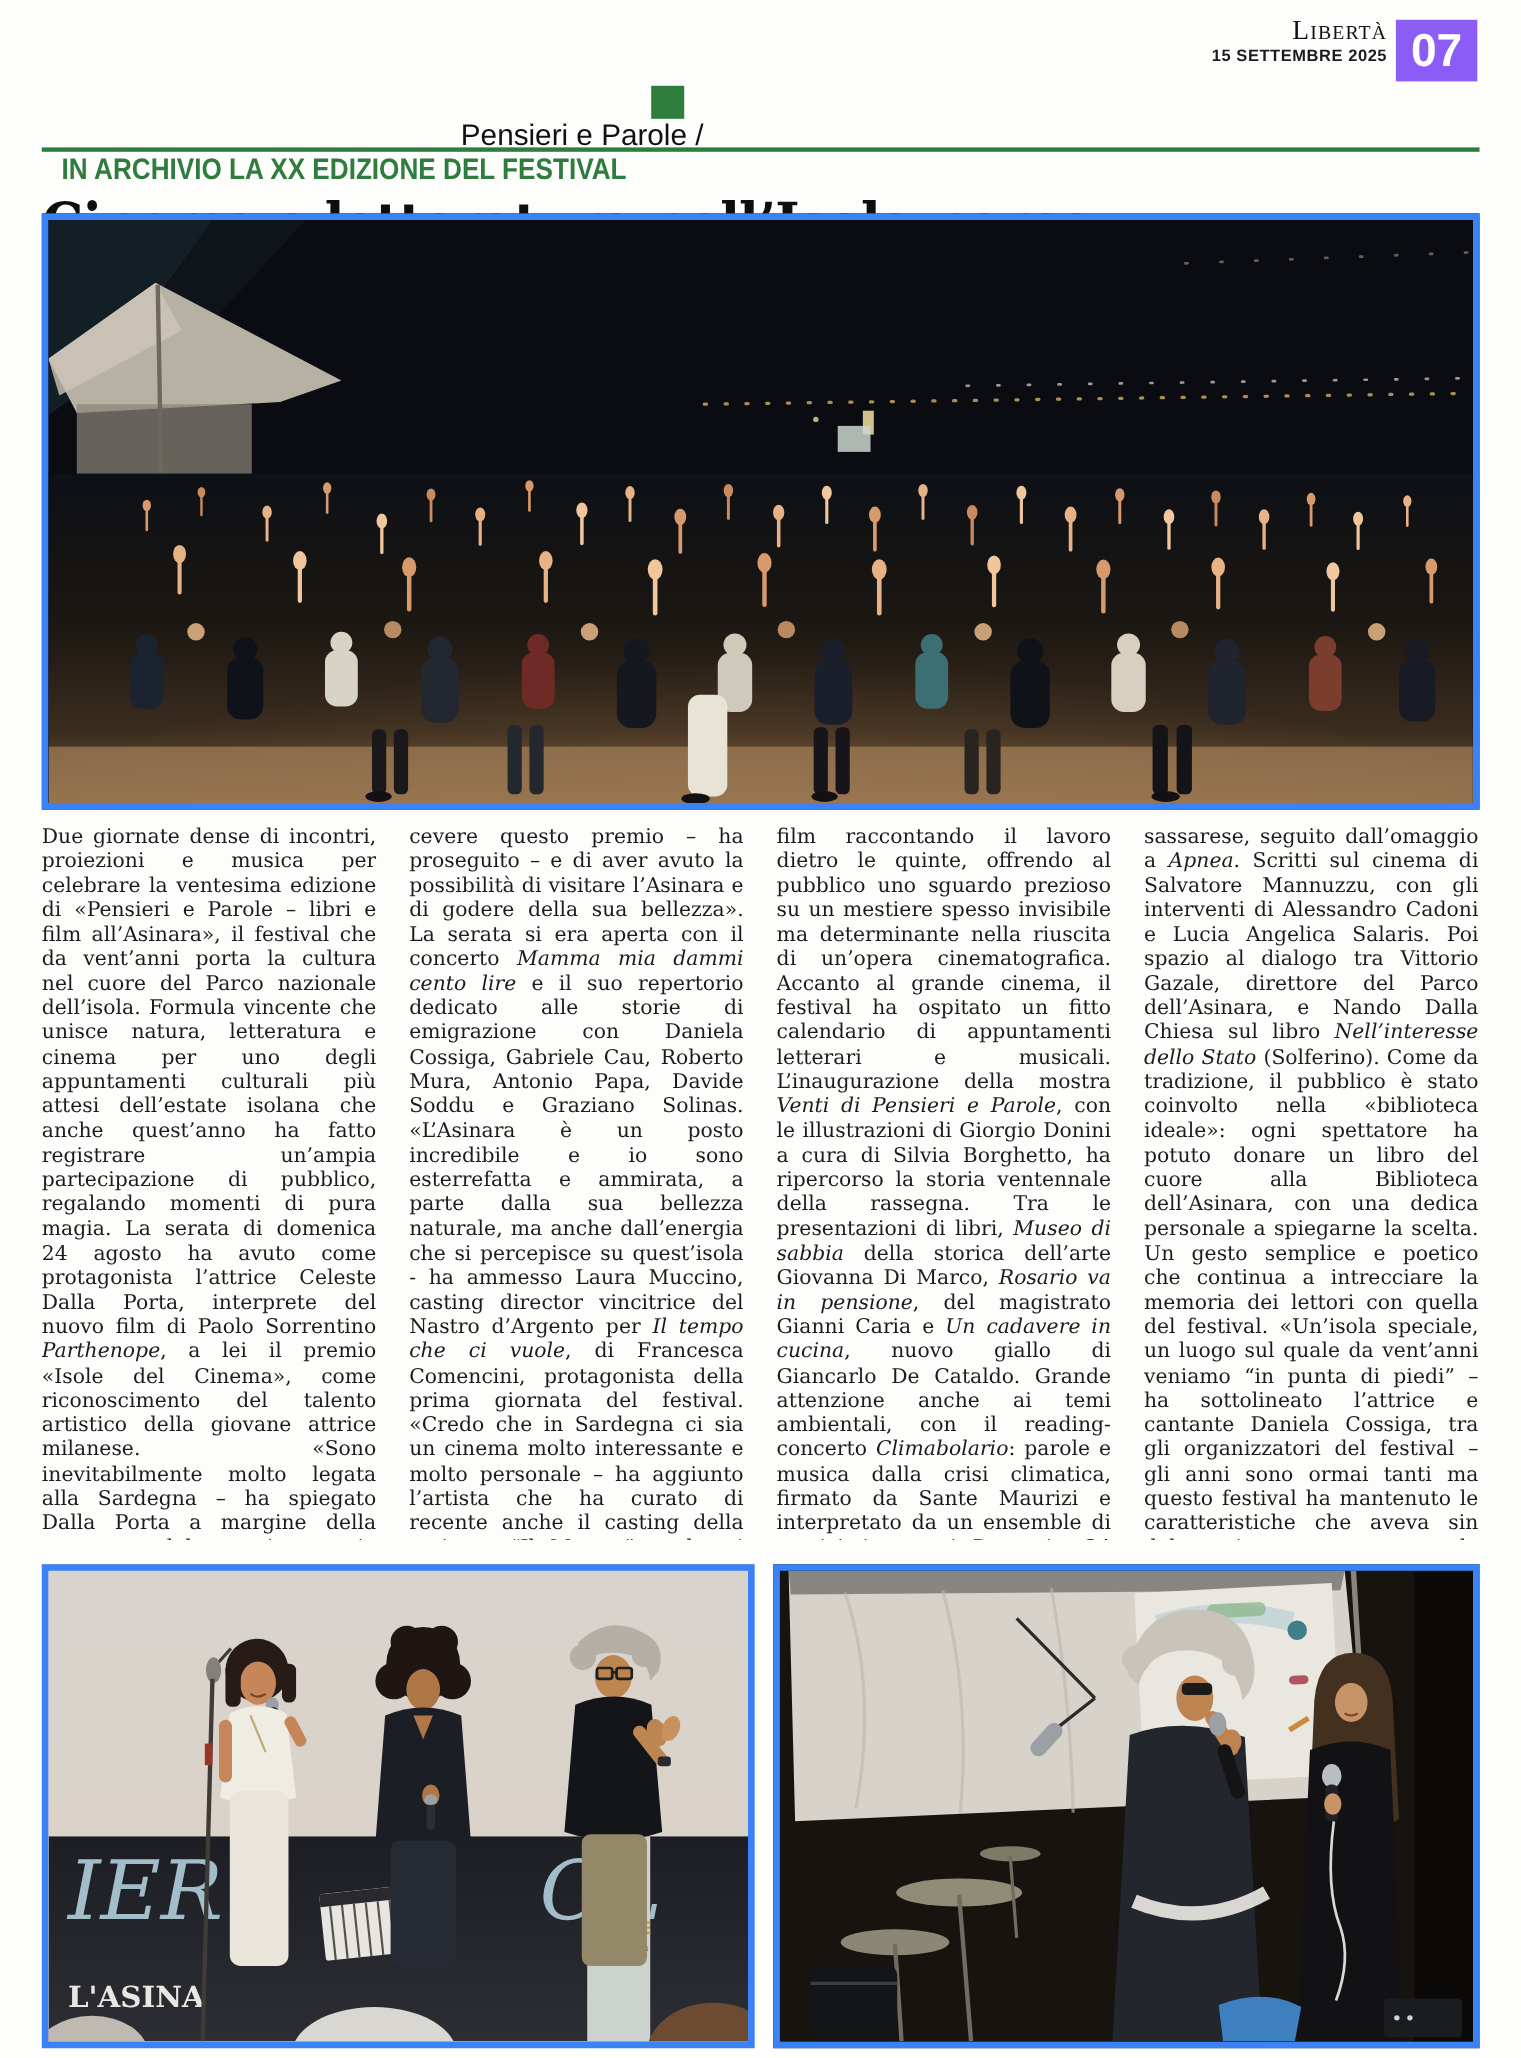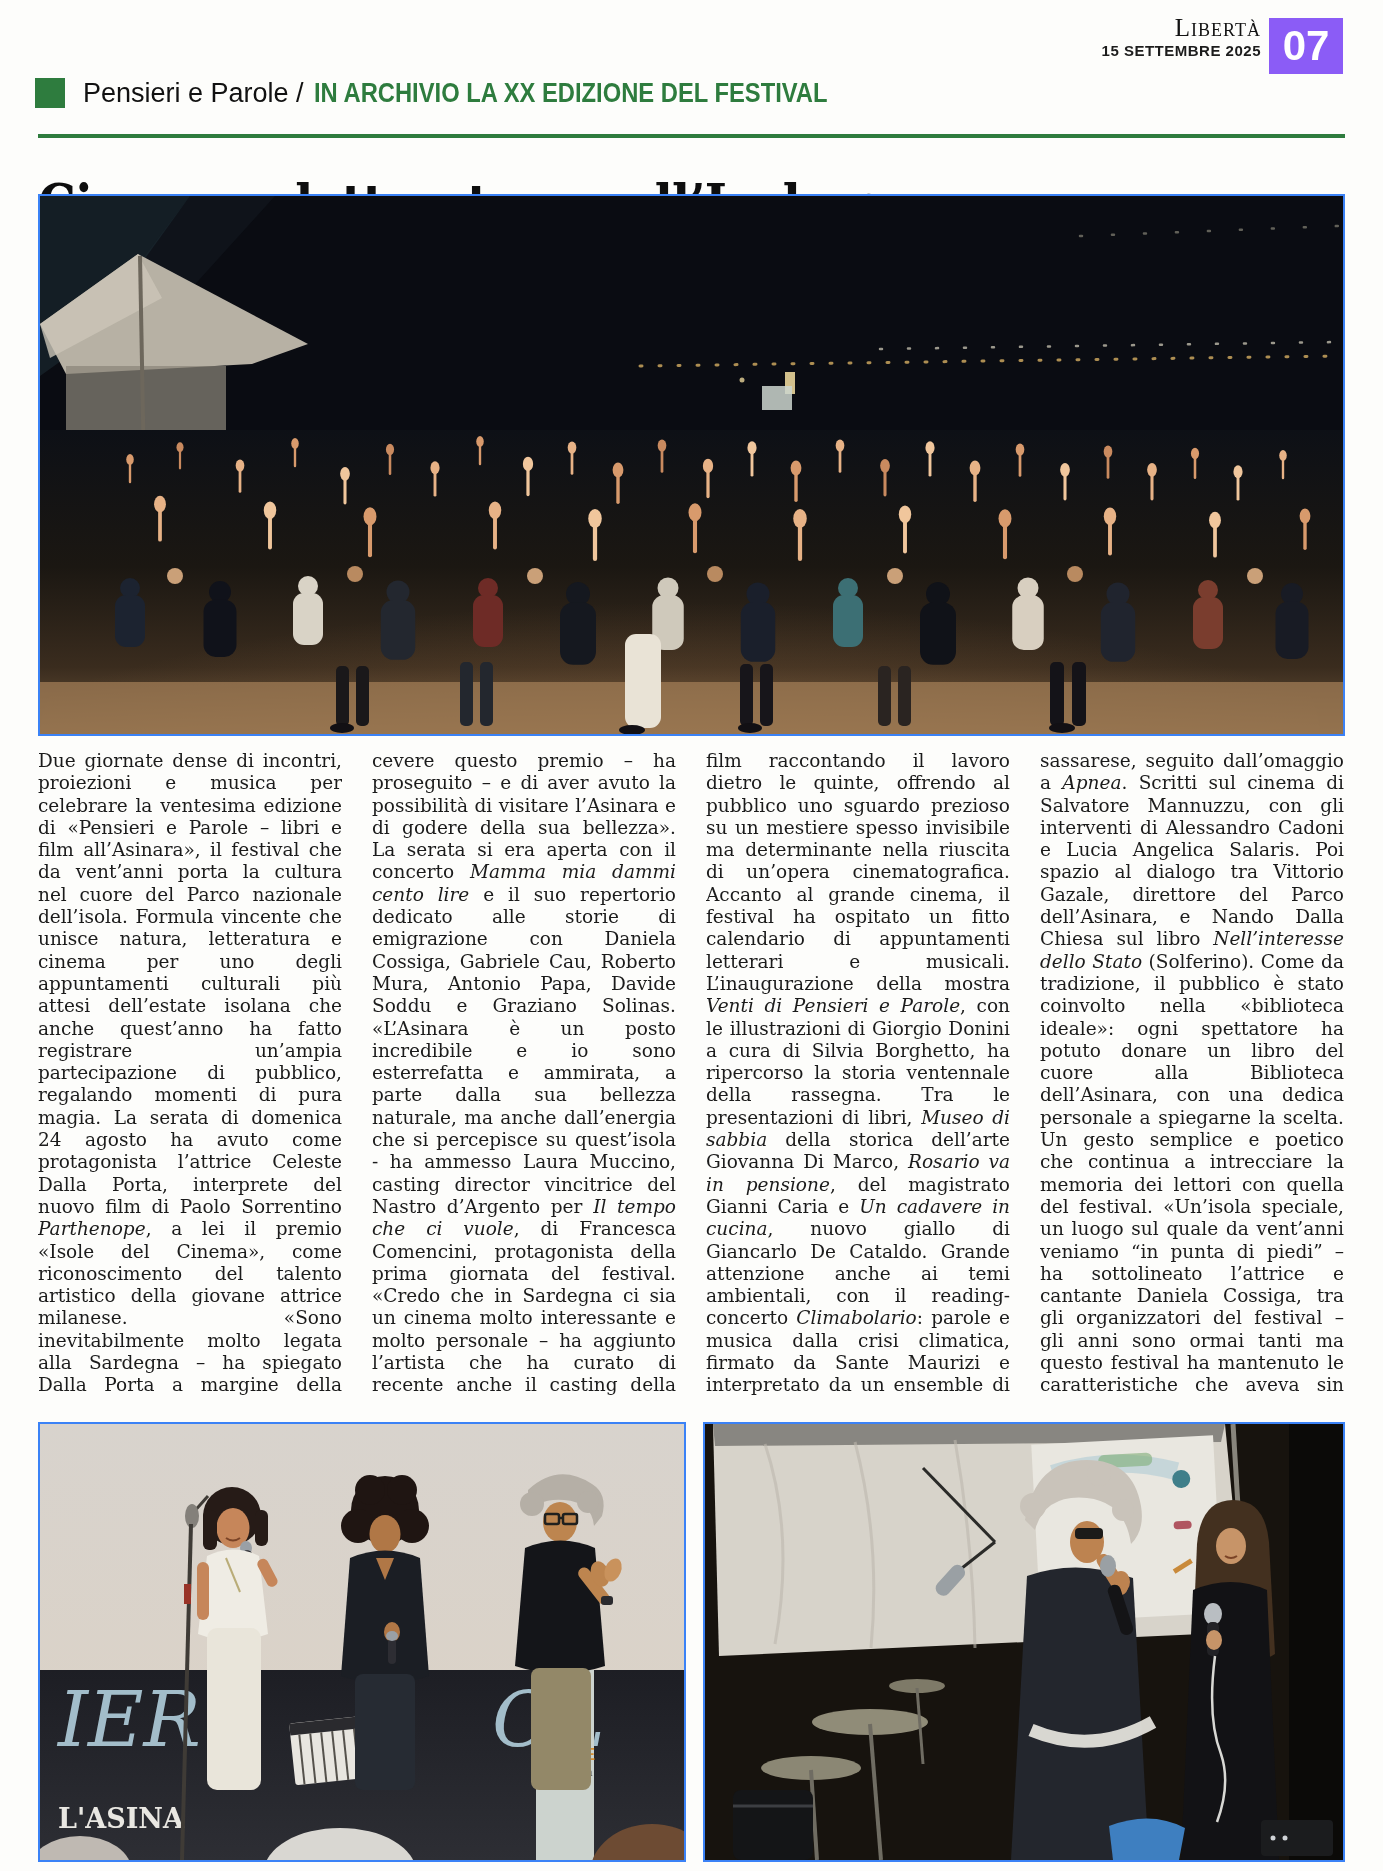--- a/index.html
+++ b/index.html
@@ -16,40 +16,40 @@
   .edition-date{
     font-family:"Liberation Sans", sans-serif;font-weight:700;font-size:15px;
     letter-spacing:.5px;color:#1c1c1c;line-height:22px;
   }
   .page-badge{
     position:absolute;top:18px;right:40px;width:74px;height:56px;
     display:flex;align-items:center;justify-content:center;
     font-family:"Liberation Sans", sans-serif;font-weight:700;font-size:42px;color:#ffffff;
   }
   
-  .kicker-row{position:absolute;left:35px;top:78px;display:flex;align-items:flex-start;}
+  .kicker-row{position:absolute;left:46px;top:78px;display:flex;align-items:flex-end;flex-direction:column;}
   .kicker-square{width:30px;height:30px;margin-right:18px;}
   .kicker-section{
     font-family:"Liberation Sans", sans-serif;font-size:27px;color:#111;white-space:nowrap;
   }
   .kicker-title{
     font-family:"Liberation Sans", sans-serif;font-weight:700;font-size:27px;
     white-space:nowrap;margin-left:10px;display:inline-block;
     transform:scaleX(.88);transform-origin:left center;letter-spacing:0;
   }
   .green-rule{position:absolute;left:38px;top:134px;width:1307px;height:4px;}
   
   .headline{
     position:absolute;left:38px;top:139px;width:1307px;
     font-family:"DejaVu Serif", serif;font-weight:700;font-size:54px;color:#0e0e0e;
     white-space:nowrap;transform:scaleX(.88);transform-origin:left center;
     letter-spacing:-1px;line-height:58px;
   }
   
-  .photo{position:absolute;border:2px solid #3b82f6;box-sizing:border-box;overflow:hidden;background:#0a0c12;}
+  .photo{position:absolute;border:6px solid #3b82f6;box-sizing:border-box;overflow:hidden;background:#0a0c12;}
   .photo svg{display:block;width:100%;height:100%;}
   .photo-top{left:38px;top:194px;width:1307px;height:542px;}
   .photo-bl{left:38px;top:1422px;width:648px;height:440px;background:#d8d2cb;}
   .photo-br{left:703px;top:1422px;width:642px;height:440px;background:#17130e;}
   
   .article{position:absolute;left:38px;top:750px;width:1307px;height:650px;}
   .col{
     position:absolute;top:0;width:304px;height:650px;overflow:hidden;
     font-size:18.5px;line-height:22.3px;text-align:justify;color:#1b1b1b;
     word-spacing:.5px;

